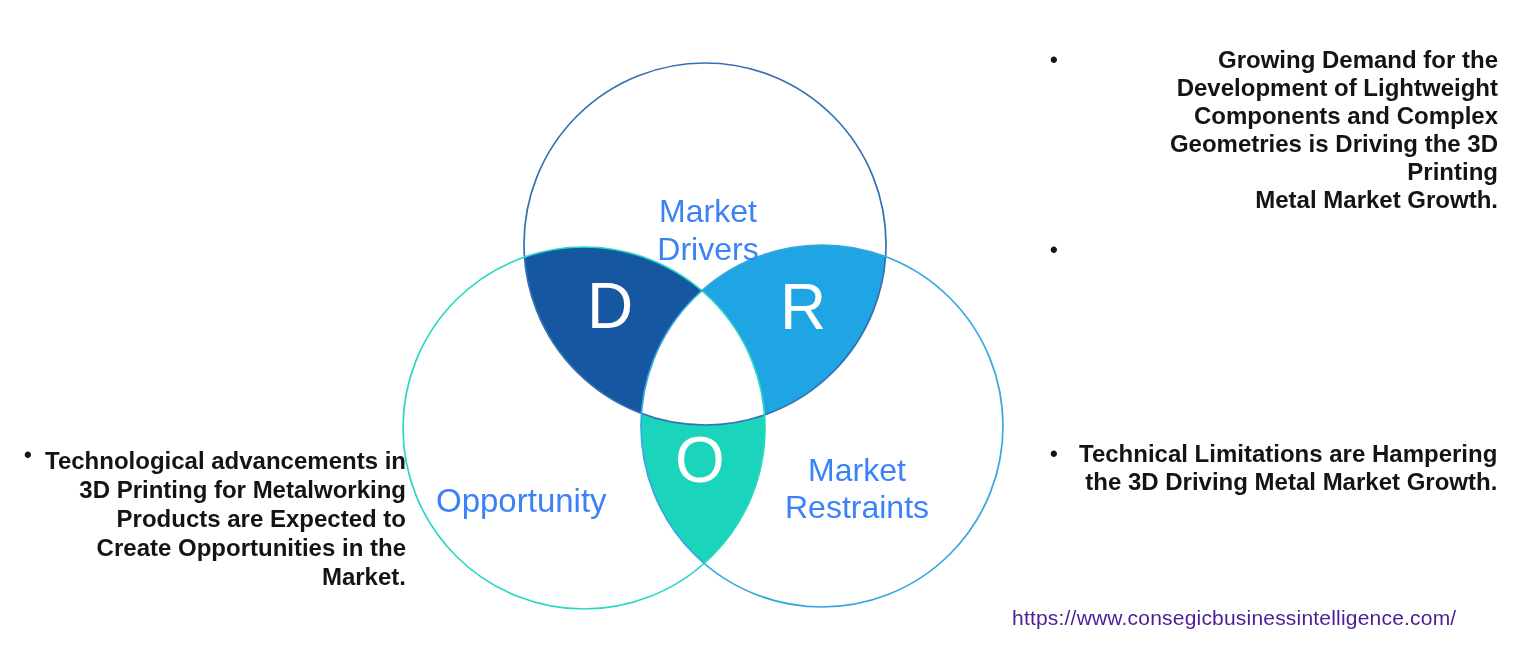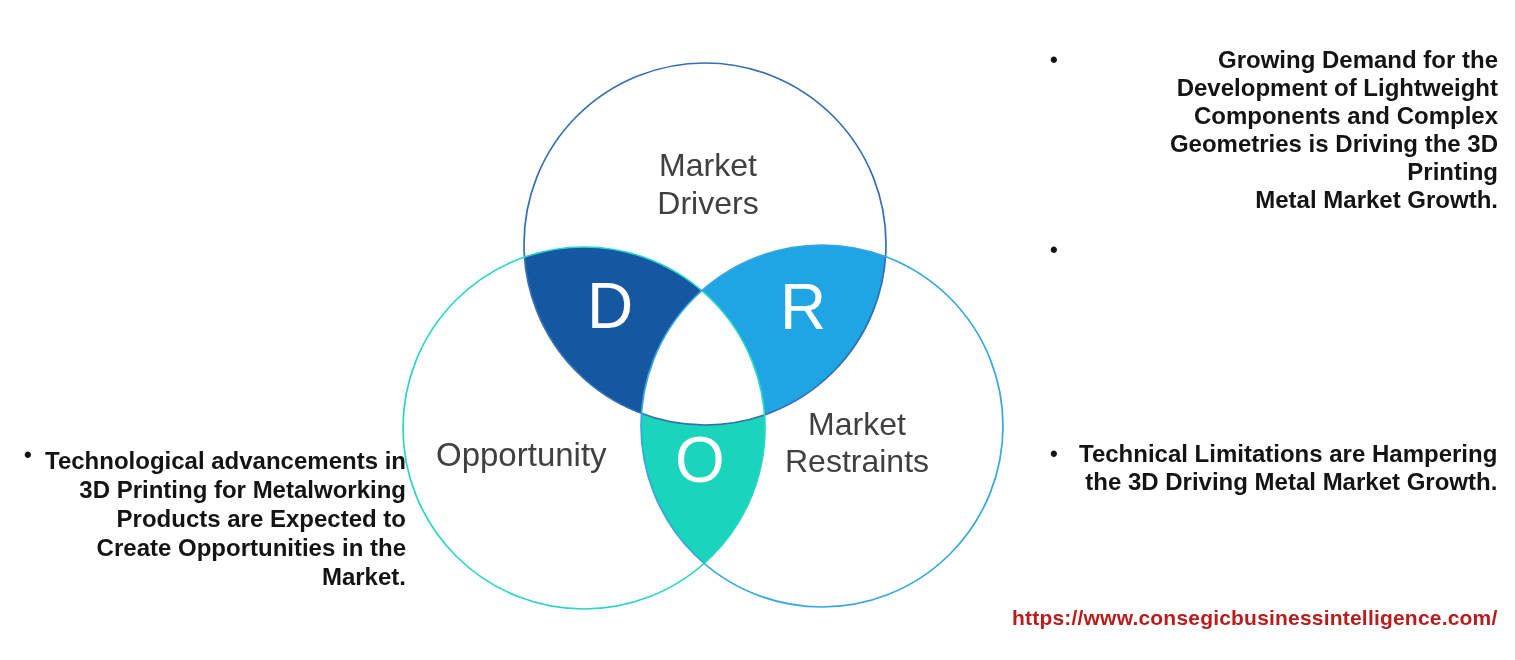--- a/index.html
+++ b/index.html
@@ -23,24 +23,25 @@
   .venn-letter {
     position: absolute;
     transform: translate(-50%, -50%);
     color: #ffffff;
     font-size: 64px;
     font-weight: 400;
     line-height: 1;
   }
   .venn-label {
     position: absolute;
-    color: #404040;
+    color: #3b82f6;
     font-size: 32px;
     line-height: 38px;
     white-space: pre-line;
+    margin-top: 46px;
   }
   .venn-label.centered {
     transform: translateX(-50%);
     text-align: center;
   }
   .note {
     position: absolute;
     display: flex;
     align-items: flex-start;
     color: #141414;
@@ -74,23 +75,23 @@
     width: 27px;
   }
   #note-r1 { top: 46px; }
   #note-r2 { top: 236px; }
   #note-r3 { top: 440px; }
   #note-r3 .marker { width: 29px; }
   .source-url {
     position: absolute;
     left: 1012px;
     top: 606px;
-    color: #b91c1c;
+    color: #4c1d95;
     font-size: 21px;
-    font-weight: 700;
+    font-weight: 400;
     letter-spacing: 0.2px;
   }
 </style>
 </head>
 <body>
 
 <div class="stage">
 
   <svg class="venn-svg" width="1515" height="660" viewBox="0 0 1515 660">
     <defs>

